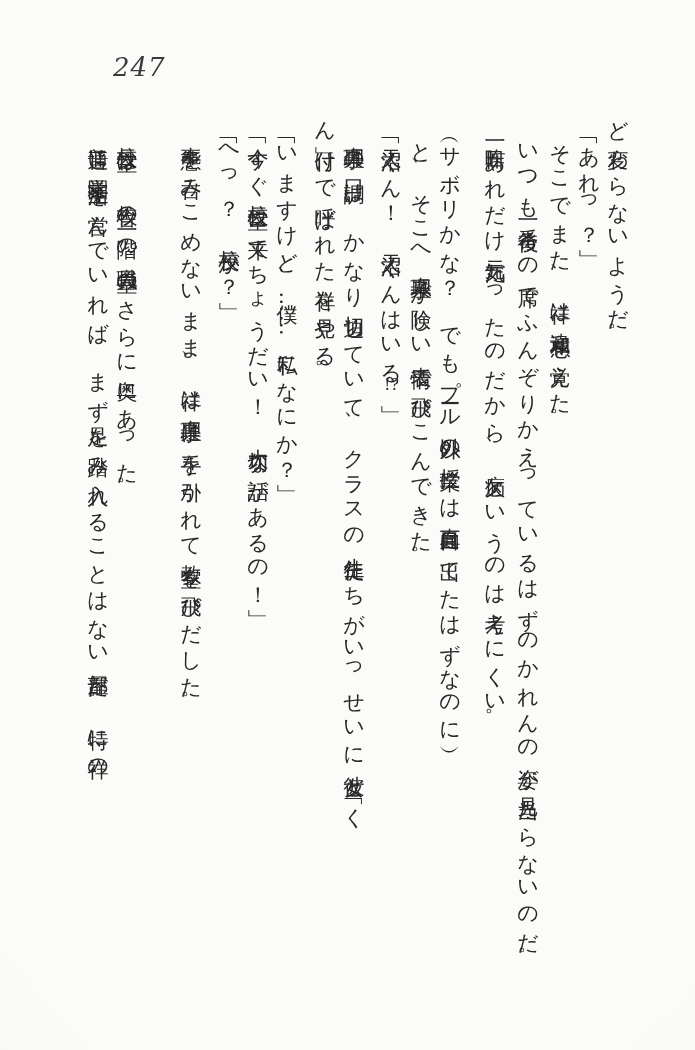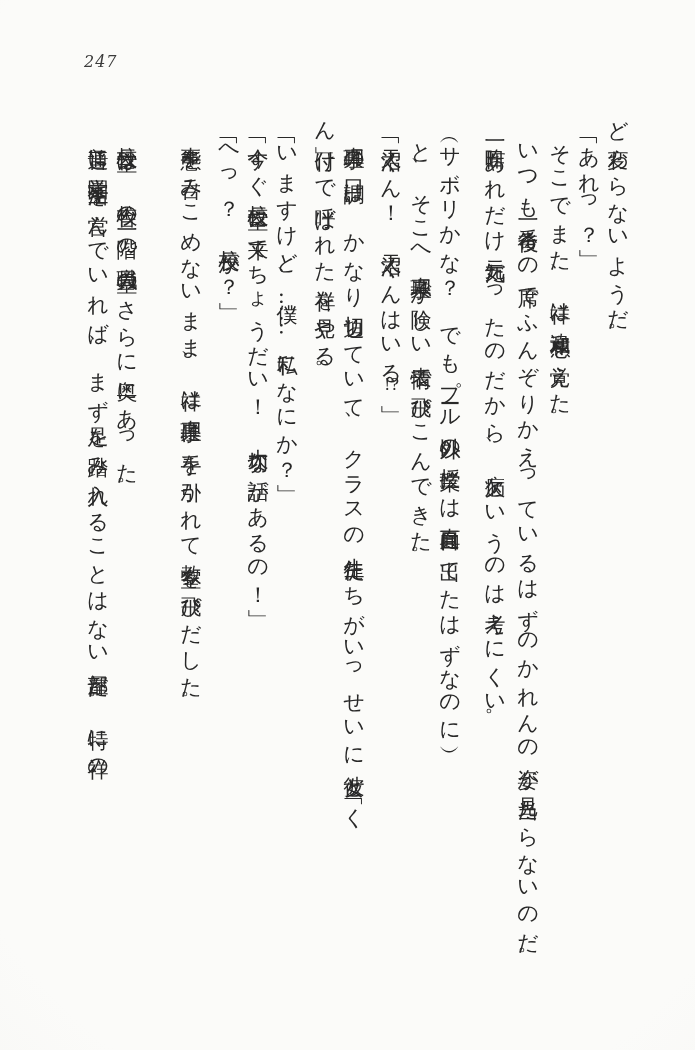--- a/index.html
+++ b/index.html
@@ -14,24 +14,24 @@
     background: #f6f5f2;
   }
   .page {
     position: absolute;
     inset: 0;
     background: radial-gradient(130% 115% at 52% 45%, #fbfbf9 55%, #f0efeb 100%);
   }
   .page-number {
     position: absolute;
     top: 52px;
-    left: 84px;
+    left: 113px;
     font-family: "DejaVu Serif", "Liberation Serif", serif;
     font-style: italic;
-    font-size: 16px;
+    font-size: 26px;
     letter-spacing: 1px;
     color: #3b3b3b;
   }
   .text-area {
     position: absolute;
     top: 106px;
     right: 63px;
     height: 938px;
     writing-mode: vertical-rl;
     text-orientation: mixed;

